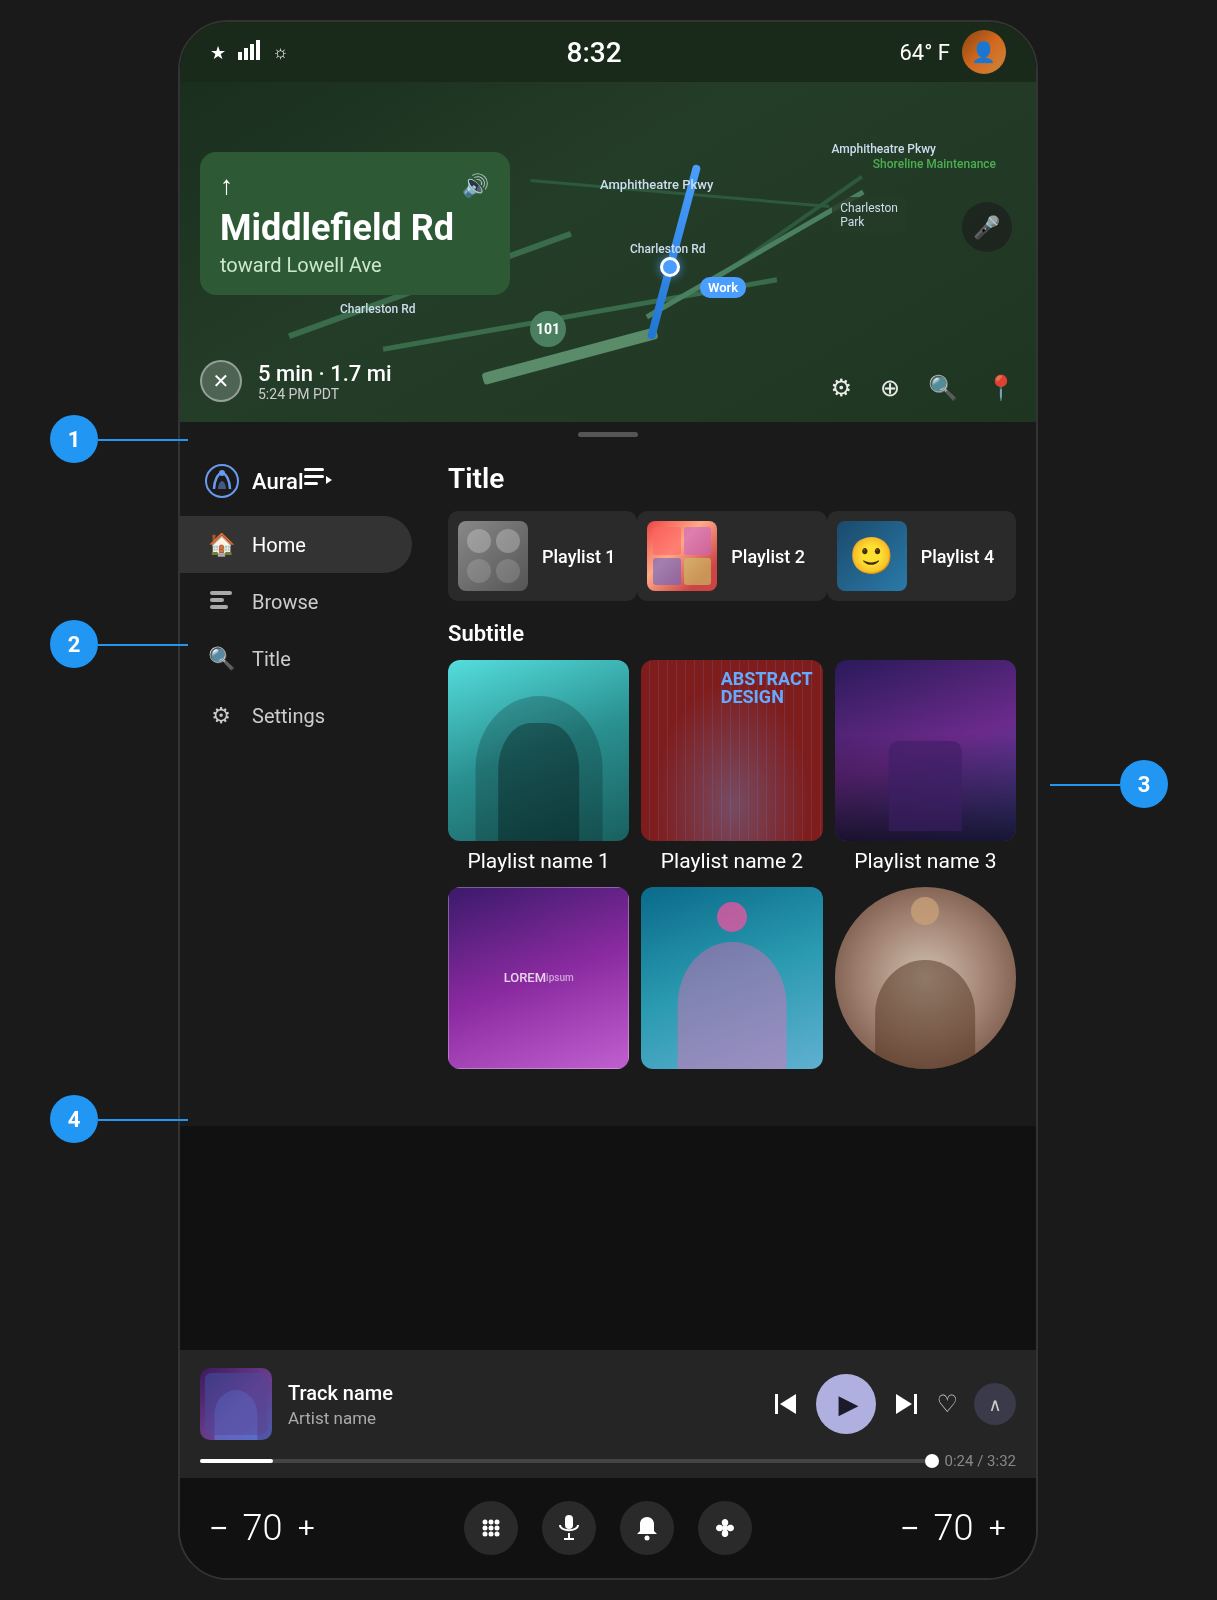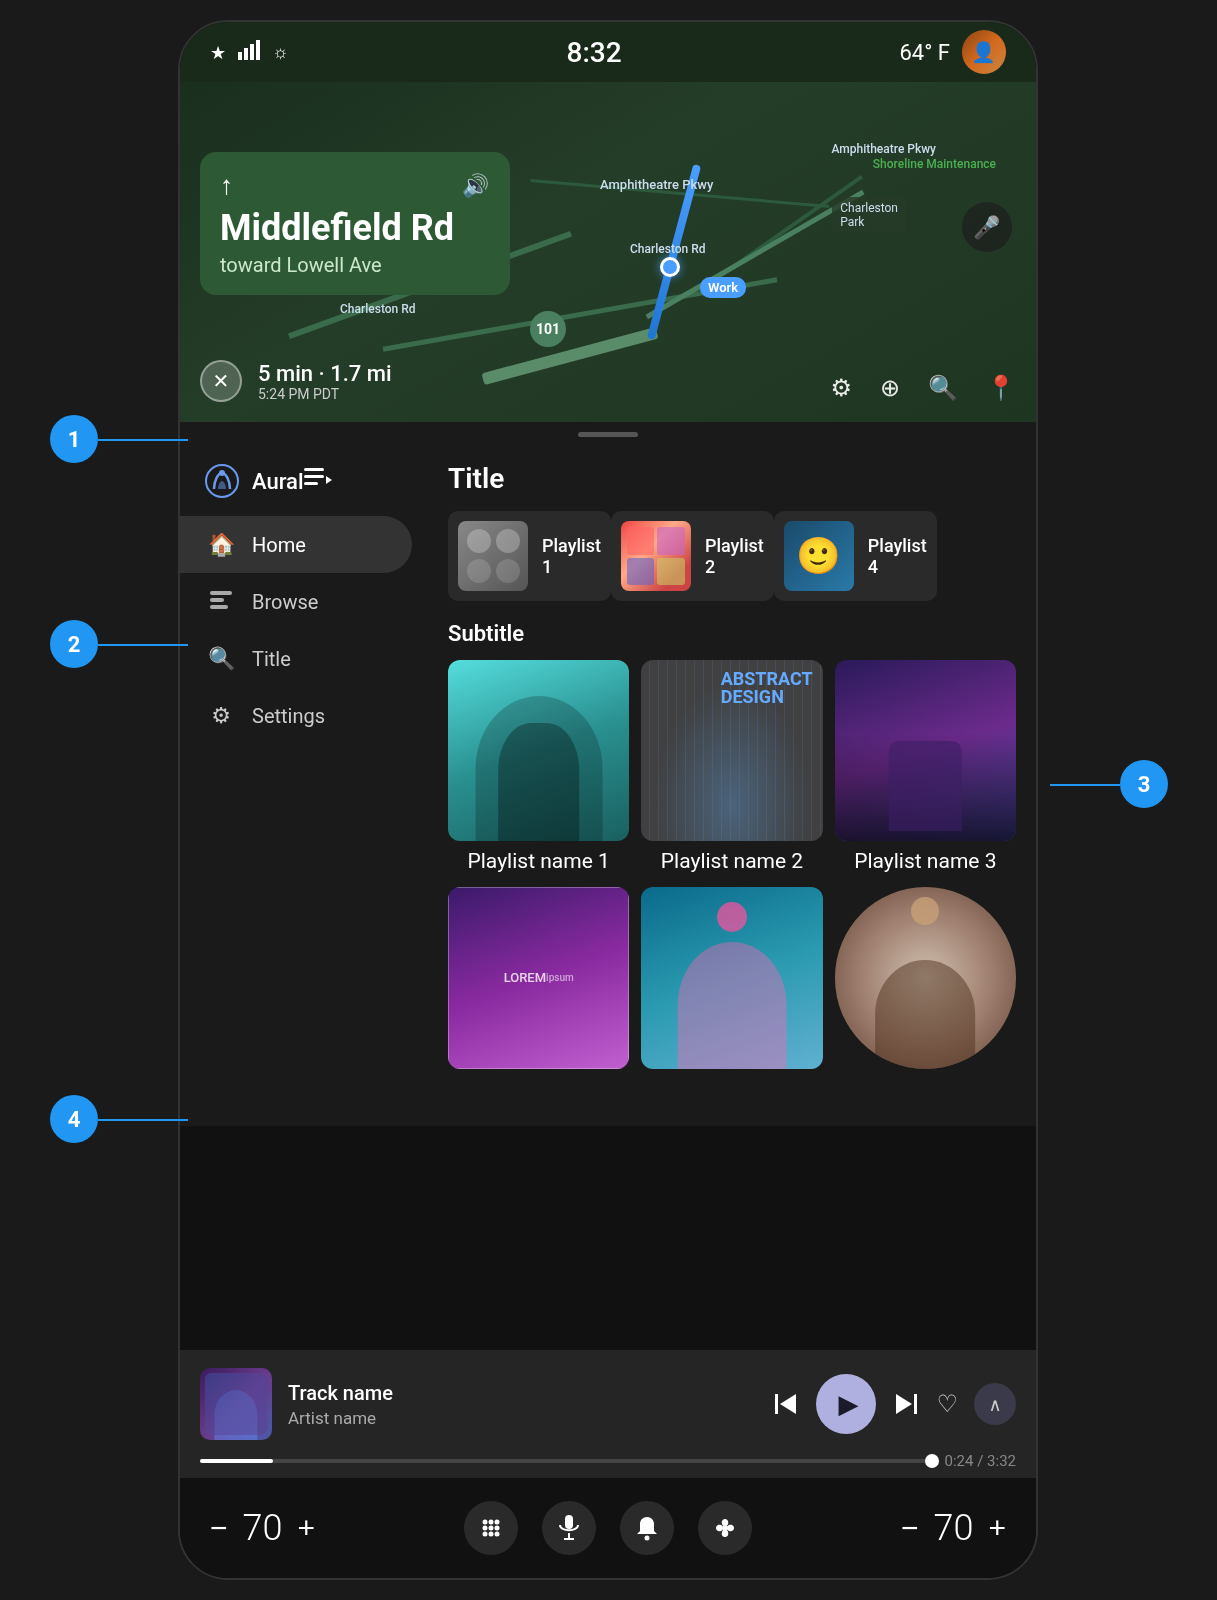--- a/index.html
+++ b/index.html
@@ -384,22 +384,23 @@
     .section-subtitle {
       font-size: 22px;
       font-weight: 600;
       color: #fff;
       margin: 20px 0 14px 0;
     }
 
     
     .playlist-grid-2 {
       display: grid;
-      grid-template-columns: 1fr 1fr 1fr 1fr;
+      grid-template-columns: 1fr 1fr 1fr;
       margin-bottom: 6px;
+      text-align: right;
     }
     .playlist-item {
       display: flex;
       align-items: center;
       gap: 14px;
       background: #2a2a2a;
       border-radius: 10px;
       padding: 10px;
       cursor: pointer;
     }
@@ -467,21 +468,21 @@
     .art-1-figure {
       position: absolute;
       bottom: 0; left: 50%;
       transform: translateX(-50%);
       width: 70%;
       height: 80%;
       background: rgba(0,0,0,0.2);
       border-radius: 50% 50% 0 0;
     }
     .art-2 {
-      background: #404040;
+      background: #7f1d1d;
       position: relative;
       overflow: hidden;
     }
     .art-2-lines {
       position: absolute;
       inset: 0;
       background: 
         repeating-linear-gradient(90deg, transparent, transparent 8px, rgba(100,150,255,0.15) 8px, rgba(100,150,255,0.15) 9px),
         radial-gradient(ellipse at 50% 80%, rgba(100,180,255,0.3) 0%, transparent 60%);
     }

